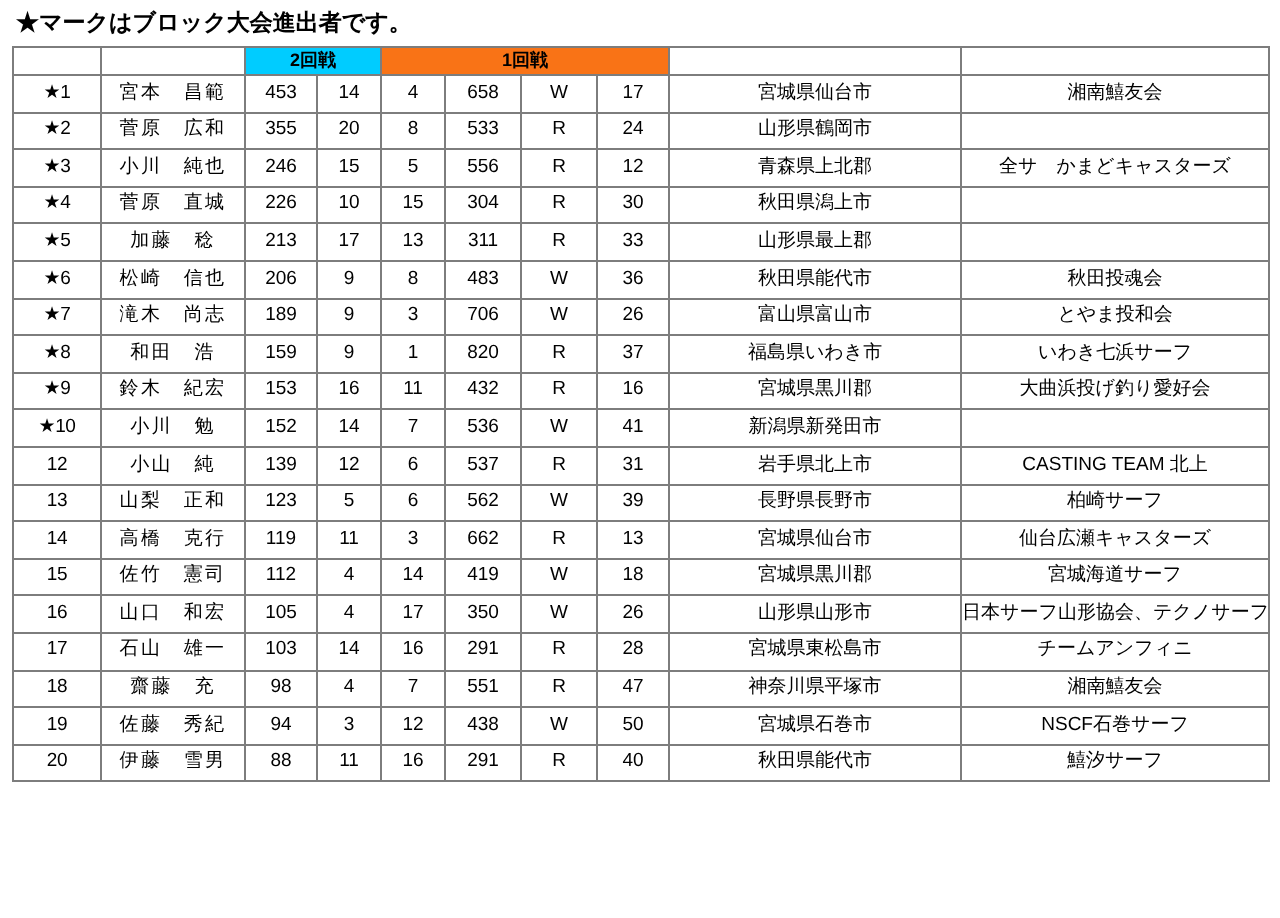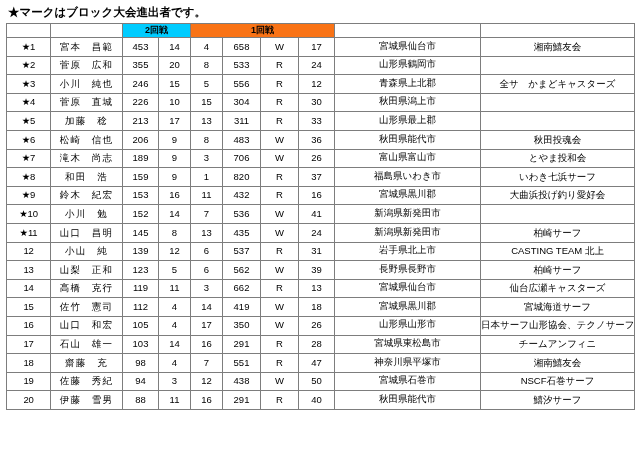--- a/index.html
+++ b/index.html
@@ -249,32 +249,20 @@
         <td>152</td>
         <td>14</td>
         <td>7</td>
         <td>536</td>
         <td>W</td>
         <td>41</td>
         <td class="addr">新潟県新発田市</td>
         <td class="club"></td>
       </tr>
       <tr class="datarow">
-        <td class="rank">★11</td>
-        <td class="name">山口　昌明</td>
-        <td>145</td>
-        <td>8</td>
-        <td>13</td>
-        <td>435</td>
-        <td>W</td>
-        <td>24</td>
-        <td class="addr">新潟県新発田市</td>
-        <td class="club">柏崎サーフ</td>
-      </tr>
-      <tr class="datarow">
         <td class="rank">12</td>
         <td class="name">小山　純</td>
         <td>139</td>
         <td>12</td>
         <td>6</td>
         <td>537</td>
         <td>R</td>
         <td>31</td>
         <td class="addr">岩手県北上市</td>
         <td class="club">CASTING TEAM 北上</td>

